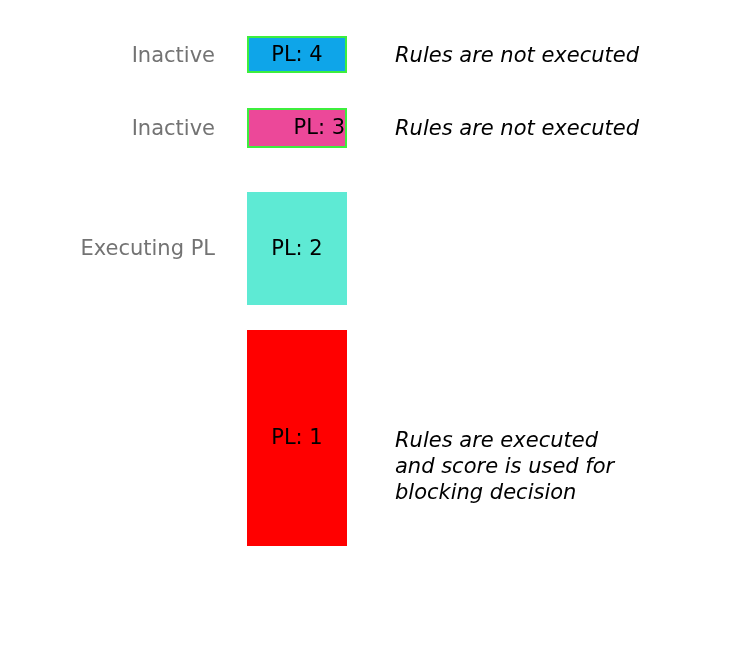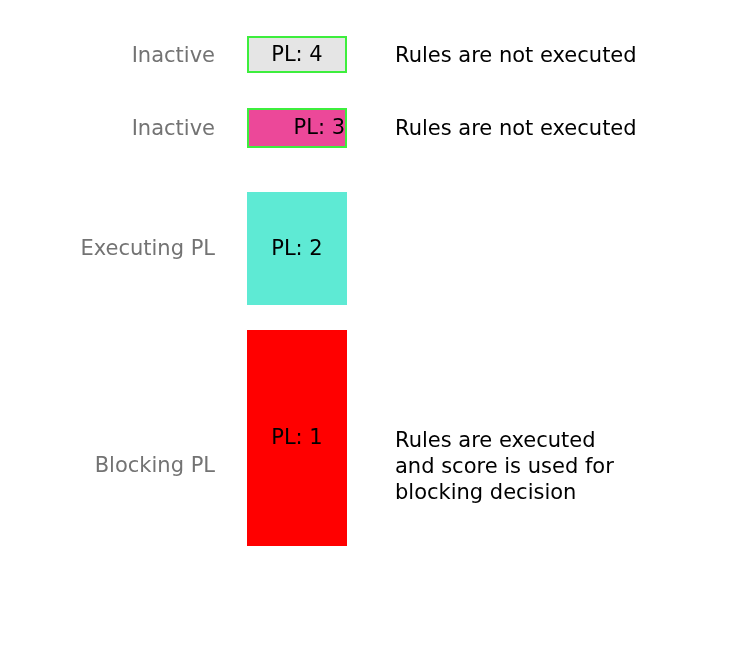--- a/index.html
+++ b/index.html
@@ -61,20 +61,21 @@
     border: 2px solid #3dee3d;
   }
 
   
   .explanation {
     position: absolute;
     left: 395px;
     width: 348px;
     font-size: 21px;
     line-height: 26px;
+    font-style: italic;
     color: #000000;
   }
   .explanation .line {
     display: block;
     white-space: nowrap;
   }
 
   
   #row-pl4 { top: 0; height: 100px; }
   #row-pl4 .pl-box      { top: 36px;  height: 37px; }
@@ -96,21 +97,21 @@
   #row-pl1 .state-label { top: 454px; }
   #row-pl1 .explanation { top: 427px; }
 </style>
 </head>
 <body style="background-color: rgb(255, 255, 255);">
 
 <div id="diagram">
 
   <div class="row" id="row-pl4">
     <div class="state-label">Inactive</div>
-    <div class="pl-box bordered" id="box-pl4" style="background-color: #e5e5e5; border: 2px solid rgb(61, 238, 61);">
+    <div class="pl-box bordered" id="box-pl4" style="background-color: #0ea5e9; border: 2px solid rgb(61, 238, 61);">
       <span class="pl-box-text">PL: 4</span>
     </div>
     <div class="explanation">
       <span class="line">Rules are not executed</span>
     </div>
   </div>
 
   <div class="row" id="row-pl3">
     <div class="state-label">Inactive</div>
     <div class="pl-box bordered" id="box-pl3" style="background-color: #ec4899; border: 2px solid rgb(61, 238, 61); justify-content: flex-end;">
@@ -122,21 +123,20 @@
   </div>
 
   <div class="row" id="row-pl2">
     <div class="state-label">Executing PL</div>
     <div class="pl-box" id="box-pl2" style="background-color: #5eead4; border: none;">
       <span class="pl-box-text">PL: 2</span>
     </div>
   </div>
 
   <div class="row" id="row-pl1">
-    <div class="state-label">Blocking PL</div>
     <div class="pl-box" id="box-pl1" style="background-color: rgb(255, 0, 0); border: none;">
       <span class="pl-box-text">PL: 1</span>
     </div>
     <div class="explanation">
       <span class="line">Rules are executed</span>
       <span class="line">and score is used for</span>
       <span class="line">blocking decision</span>
     </div>
   </div>
 

